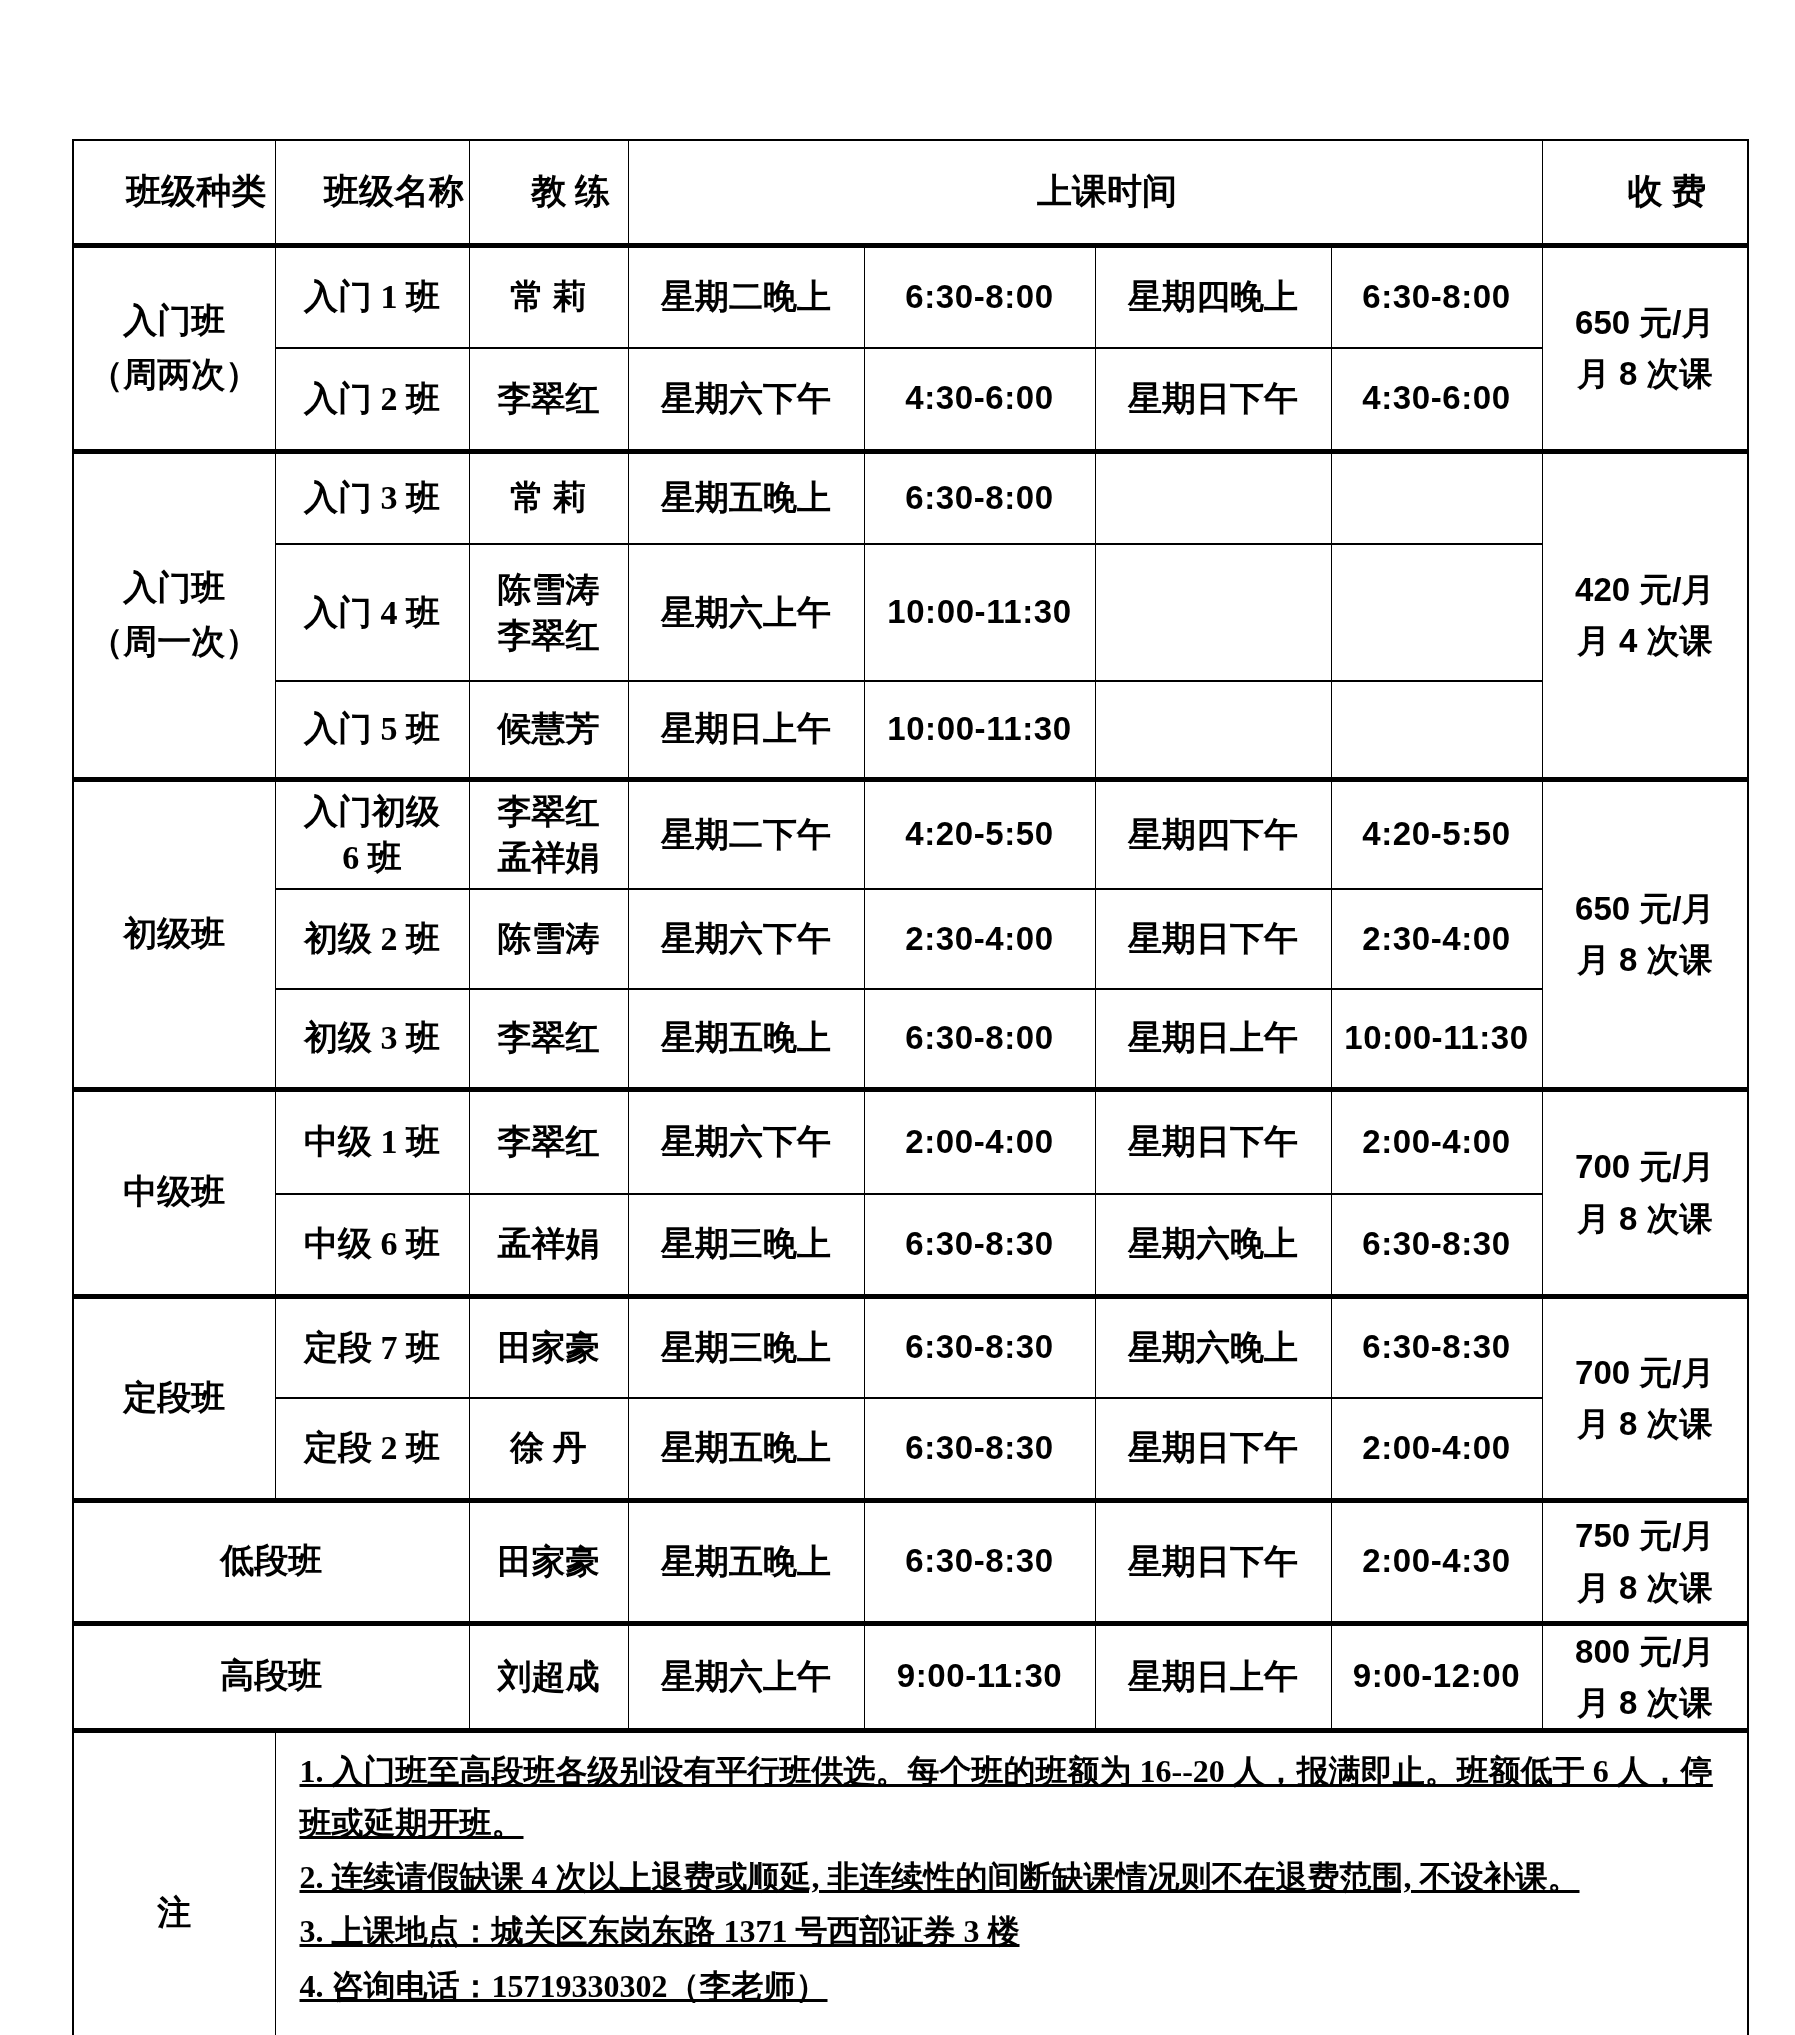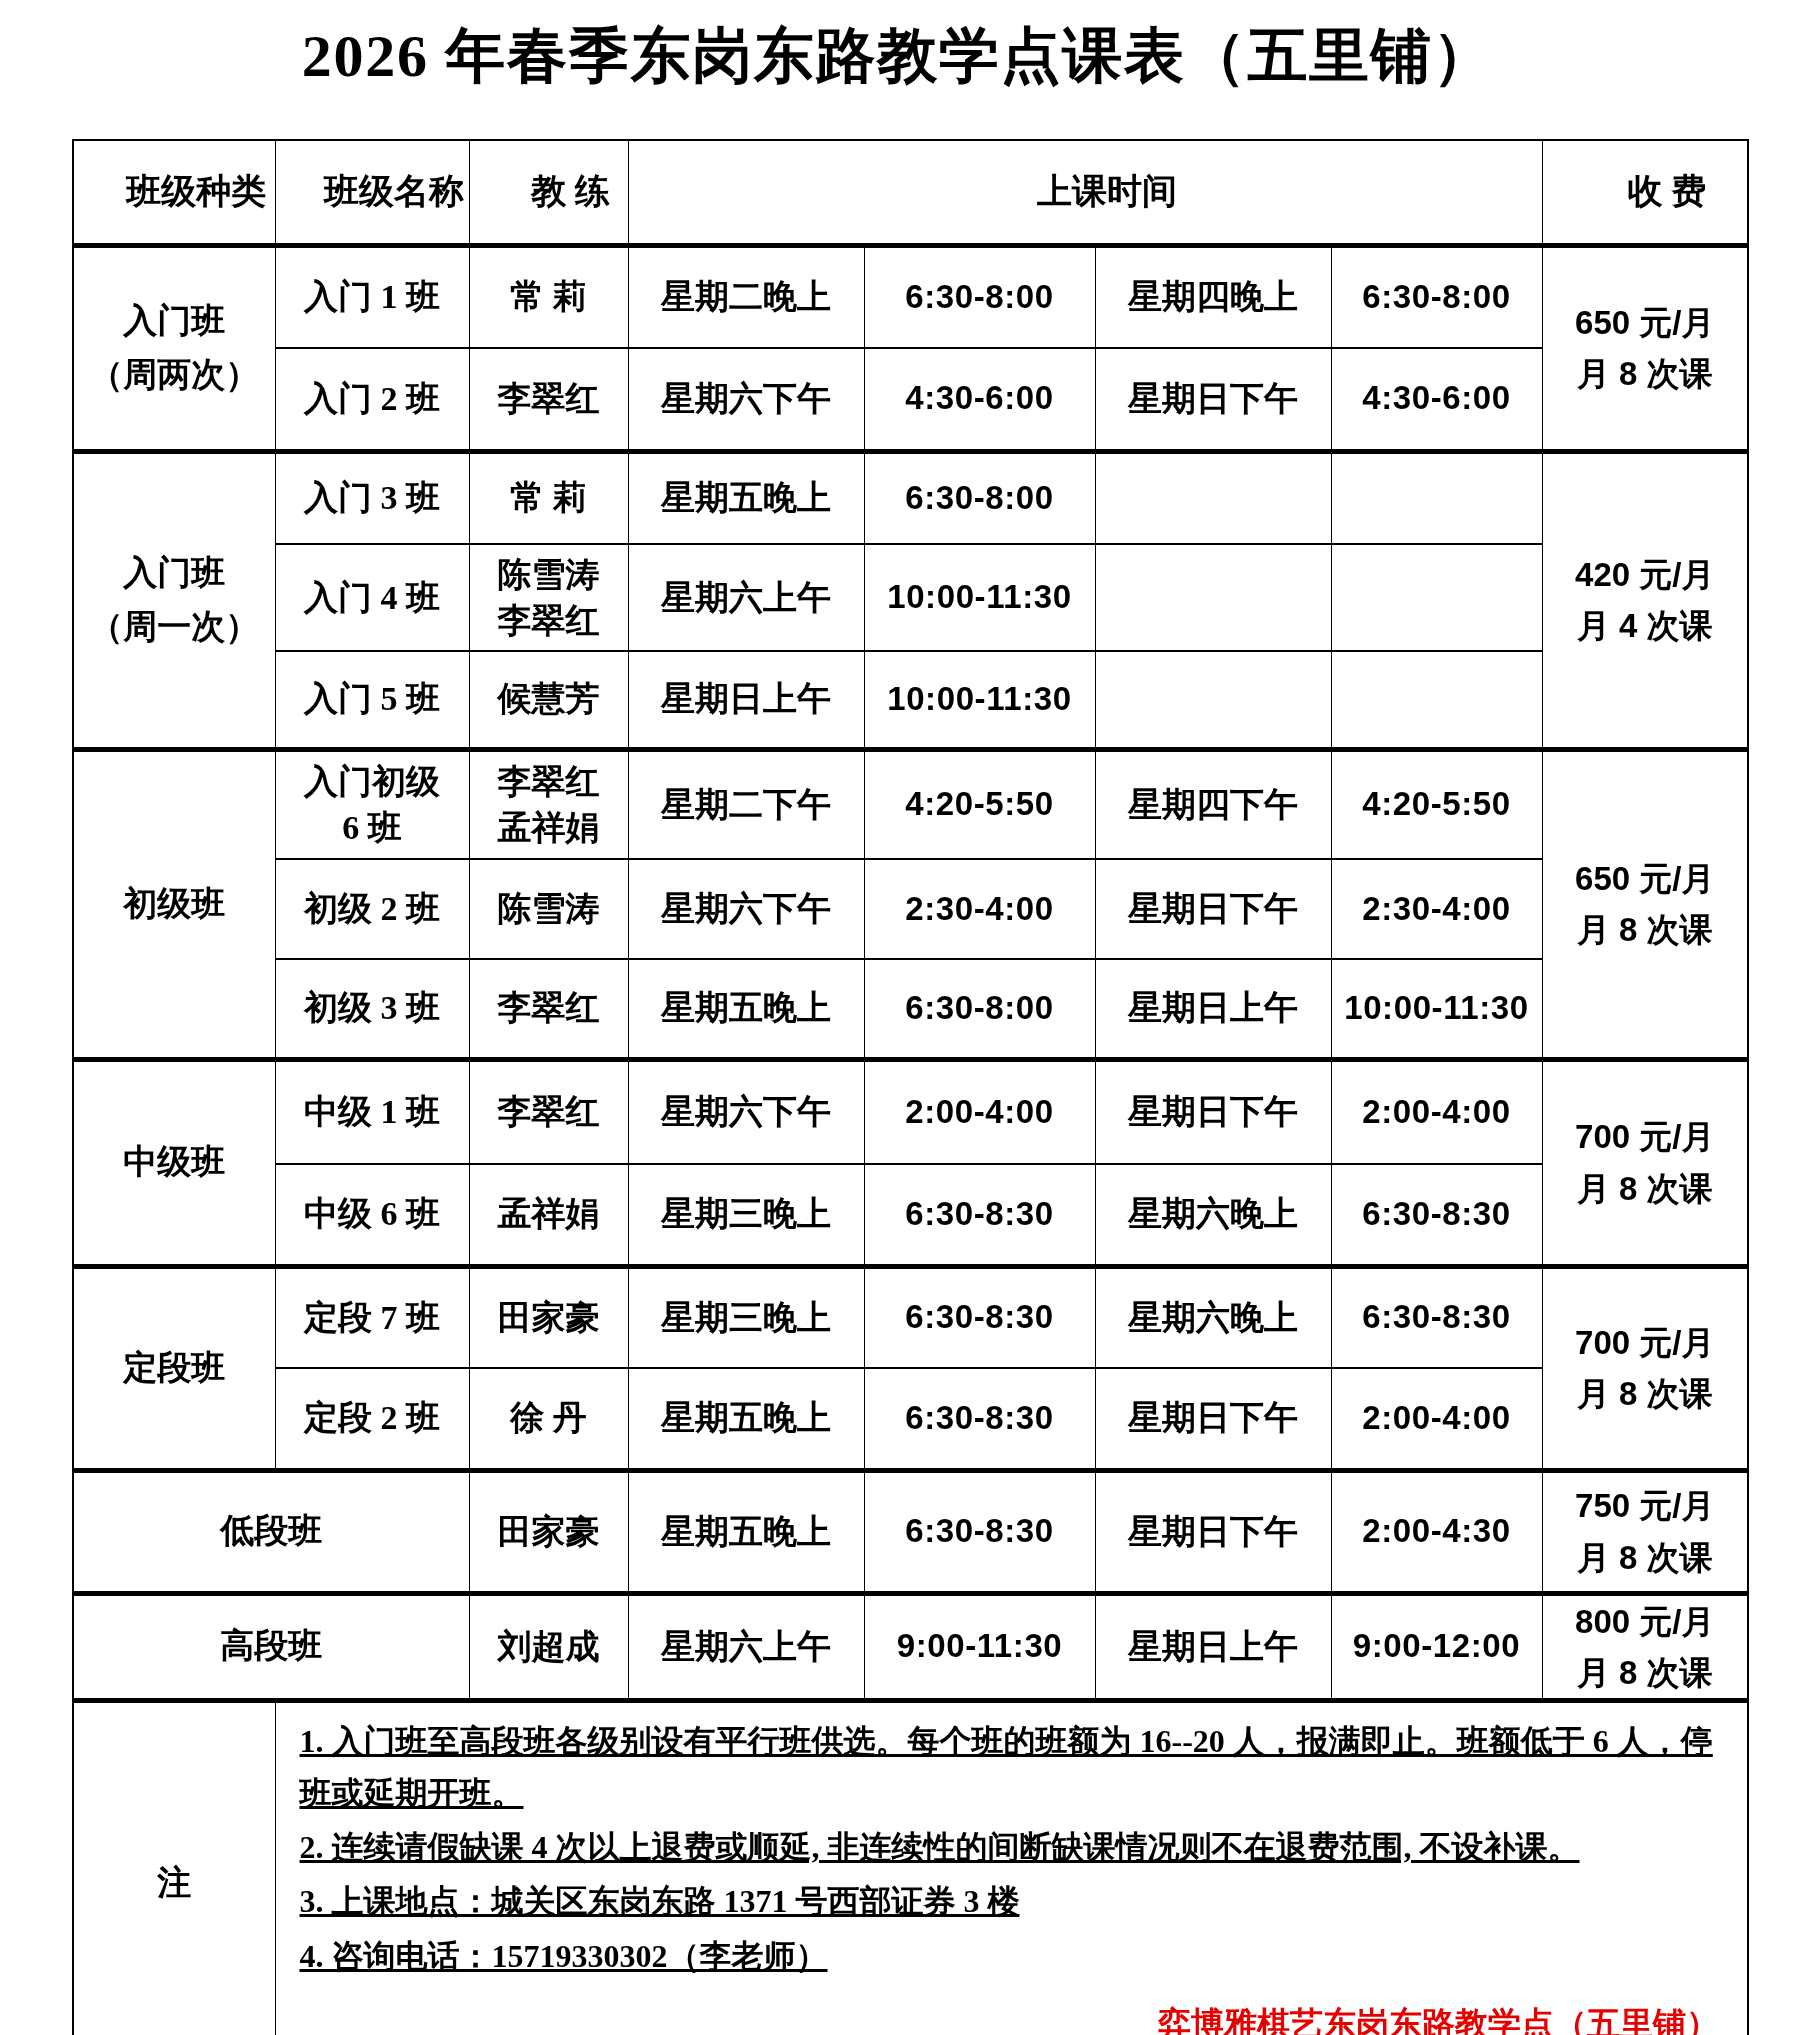--- a/index.html
+++ b/index.html
@@ -51,21 +51,20 @@
     text-align:right;
     margin-top:16px;
     font-size:33px;
   }
 </style>
 </head>
 <body>
 
 <div class="page">
 
-  <div class="title">2026 年春季东岗东路教学点课表（五里铺）</div>
 
   <table class="sched">
     <colgroup>
       <col style="width:202px">
         <col style="width:194px">
         <col style="width:159px">
       <col style="width:236px">
         <col style="width:231px">
         <col style="width:236px">
       <col style="width:211px">
@@ -107,21 +106,21 @@
 （周一次）</td>
       <td>入门 3 班</td>
       <td>常  莉</td>
       <td>星期五晚上</td>
       <td class="time sans">6:30-8:00</td>
       <td></td>
       <td class="time sans"></td>
       <td class="fee sans" rowspan="3">420 元/月
 月 4 次课</td>
     </tr>
-    <tr style="height:107px">
+    <tr style="height:137px">
       <td>入门 4 班</td>
       <td>陈雪涛
 李翠红</td>
       <td>星期六上午</td>
       <td class="time sans">10:00-11:30</td>
       <td></td>
       <td class="time sans"></td>
     </tr>
     <tr style="height:98px">
       <td>入门 5 班</td>

